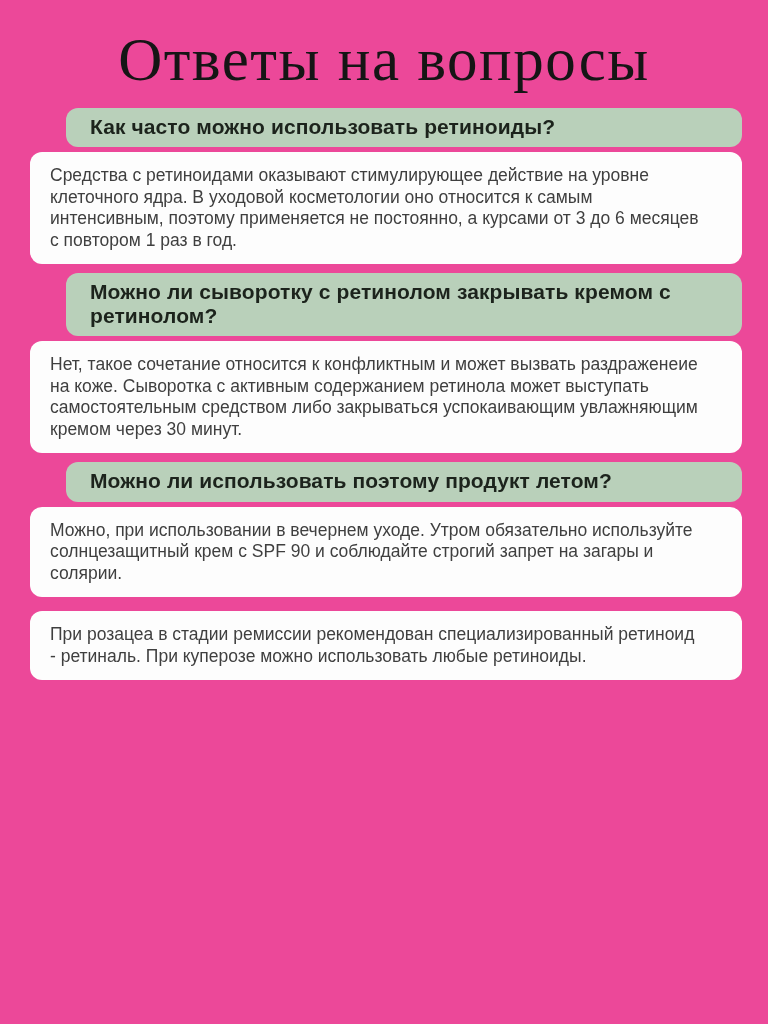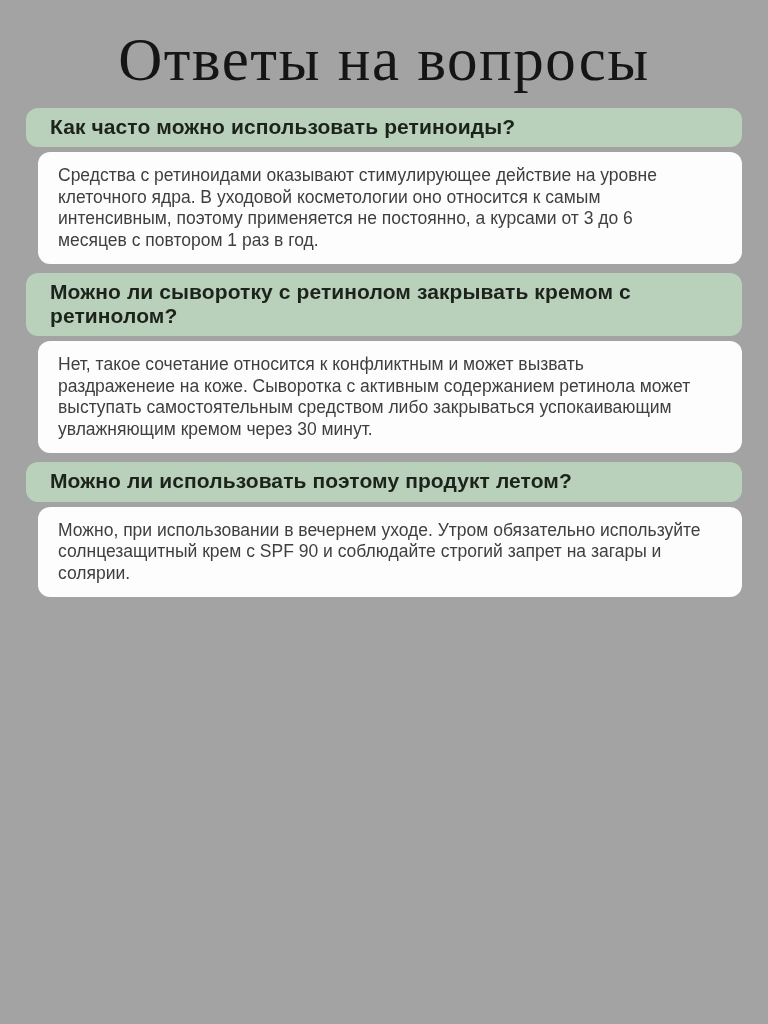--- a/index.html
+++ b/index.html
@@ -4,21 +4,21 @@
 <style>
   html, body { margin: 0; padding: 0; }
   body {
     width: 768px; height: 1024px;
     background: #EEEDE7;
     font-family: "Liberation Sans", sans-serif;
     overflow: hidden;
   }
   .canvas {
     width: 768px; height: 1024px;
-    background: #a3a3a3;
+    background: #ec4899;
     box-sizing: border-box;
     overflow: hidden;
   }
   .page-title {
     font-family: "Liberation Serif", serif;
     font-weight: 400;
     font-size: 61px;
     line-height: 1.08;
     letter-spacing: 1.5px;
     color: #151515;
@@ -32,26 +32,27 @@
   }
   .question-bar {
     background: #B9D0BA;
     border-radius: 12px;
     padding: 7px 24px 8px 24px;
     font-weight: 700;
     font-size: 21px;
     line-height: 1.15;
     color: #1C231C;
     letter-spacing: 0.1px;
+    margin-left: 40px;
   }
   .answer-card {
     background: #FDFDFD;
     border-radius: 12px;
     padding: 13px 40px 13px 20px;
-    margin: 5px 0 9px 12px;
+    margin: 5px 0 9px 4px;
     font-size: 17.5px;
     line-height: 1.23;
     color: #3F3F3F;
   }
 </style>
 </head>
 <body>
 
 <div class="canvas">
   <h1 class="page-title">Ответы на вопросы</h1>
@@ -67,16 +68,17 @@
     <div class="answer-card">Нет, такое сочетание относится к конфликтным и может вызвать раздраженеие на коже. Сыворотка с активным содержанием ретинола может выступать самостоятельным средством либо закрываться успокаивающим увлажняющим кремом через 30 минут.</div>
   </div>
 
 
   <div class="faq-item">
     <div class="question-bar">Можно ли использовать поэтому продукт летом?</div>
     <div class="answer-card">Можно, при использовании в вечернем уходе. Утром обязательно используйте солнцезащитный крем с SPF 90 и соблюдайте строгий запрет на загары и солярии.</div>
   </div>
 
   <div class="faq-item">
+    <div class="answer-card">При розацеа в стадии ремиссии рекомендован специализированный ретиноид - ретиналь. При куперозе можно использовать любые ретиноиды.</div>
   </div>
 
 </div>
 </div>
 
 </body></html>

